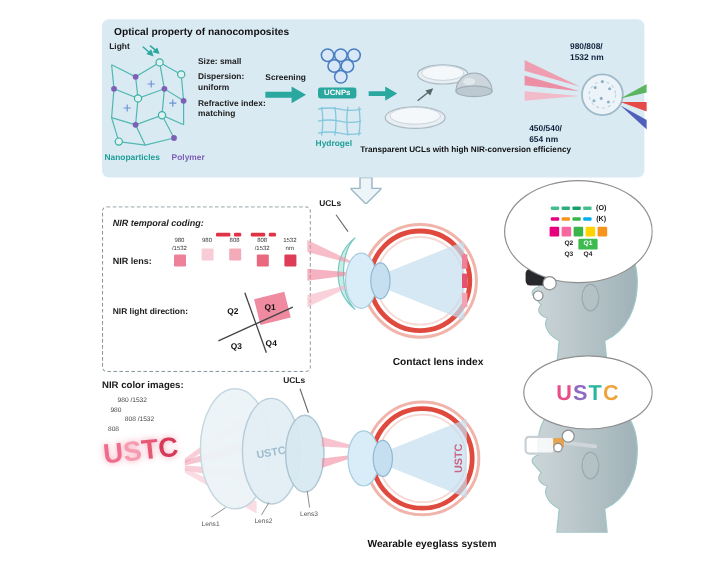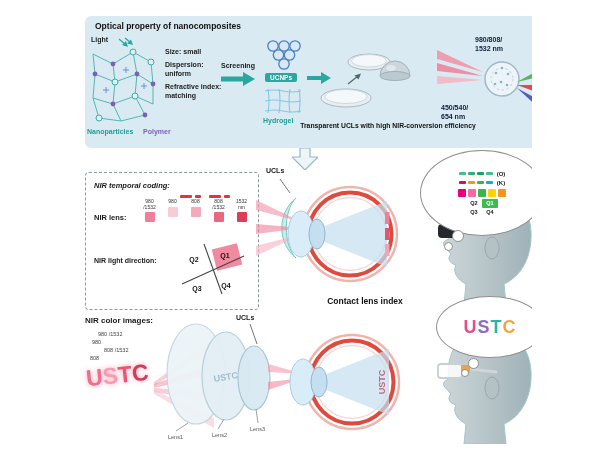--- a/index.html
+++ b/index.html
@@ -1,17 +1,17 @@
 <!DOCTYPE html>
 <html><head>
 <meta charset="utf-8">
 <style>
   html,body{margin:0;padding:0;background:#fff;}
   #canvas{position:relative;width:532px;height:474px;background:#ffffff;
-          font-family:"Liberation Sans",sans-serif;overflow:hidden;color:#1a1a1a;}
+          font-family:"Liberation Sans",sans-serif;overflow:hidden;color:#1a1a1a;padding-left:12px;}
   .abs{position:absolute;}
   .panel{background:#d9eaf3;border-radius:6px;}
   .ttl{font-size:8.5px;font-weight:bold;color:#111;}
   .lbl7{font-size:7px;color:#222;}
   .b{font-weight:bold;}
   .teal{color:#1f9e96;}
   .purple{color:#7e5fb5;}
   .badge{background:#2aa8a0;color:#fff;font-size:6.5px;font-weight:bold;
          padding:1px 5px;border-radius:2px;display:inline-block;}
   .caption{font-size:8.5px;font-weight:bold;color:#111;text-align:center;}
@@ -363,14 +363,15 @@
   </svg>
 
   <div class="abs bubble" style="left:436px;top:296px;width:106px;height:60px;">
     <div class="ustc-bub">
       <span style="color: rgb(232, 77, 138);">U</span><span style="color: rgb(142, 107, 191);">S</span><span style="color: rgb(42, 181, 160);">T</span><span style="color: rgb(240, 164, 60);">C</span>
     </div>
   </div>
   <div class="abs tailc" style="left:468px;top:358px;width:9px;height:9px;"></div>
   <div class="abs tailc" style="left:461px;top:369px;width:6px;height:6px;"></div>
 
+  <div class="abs caption" style="left:280px;top:448px;width:160px;">Wearable eyeglass system</div>
 
 </div>
 
 </body></html>

